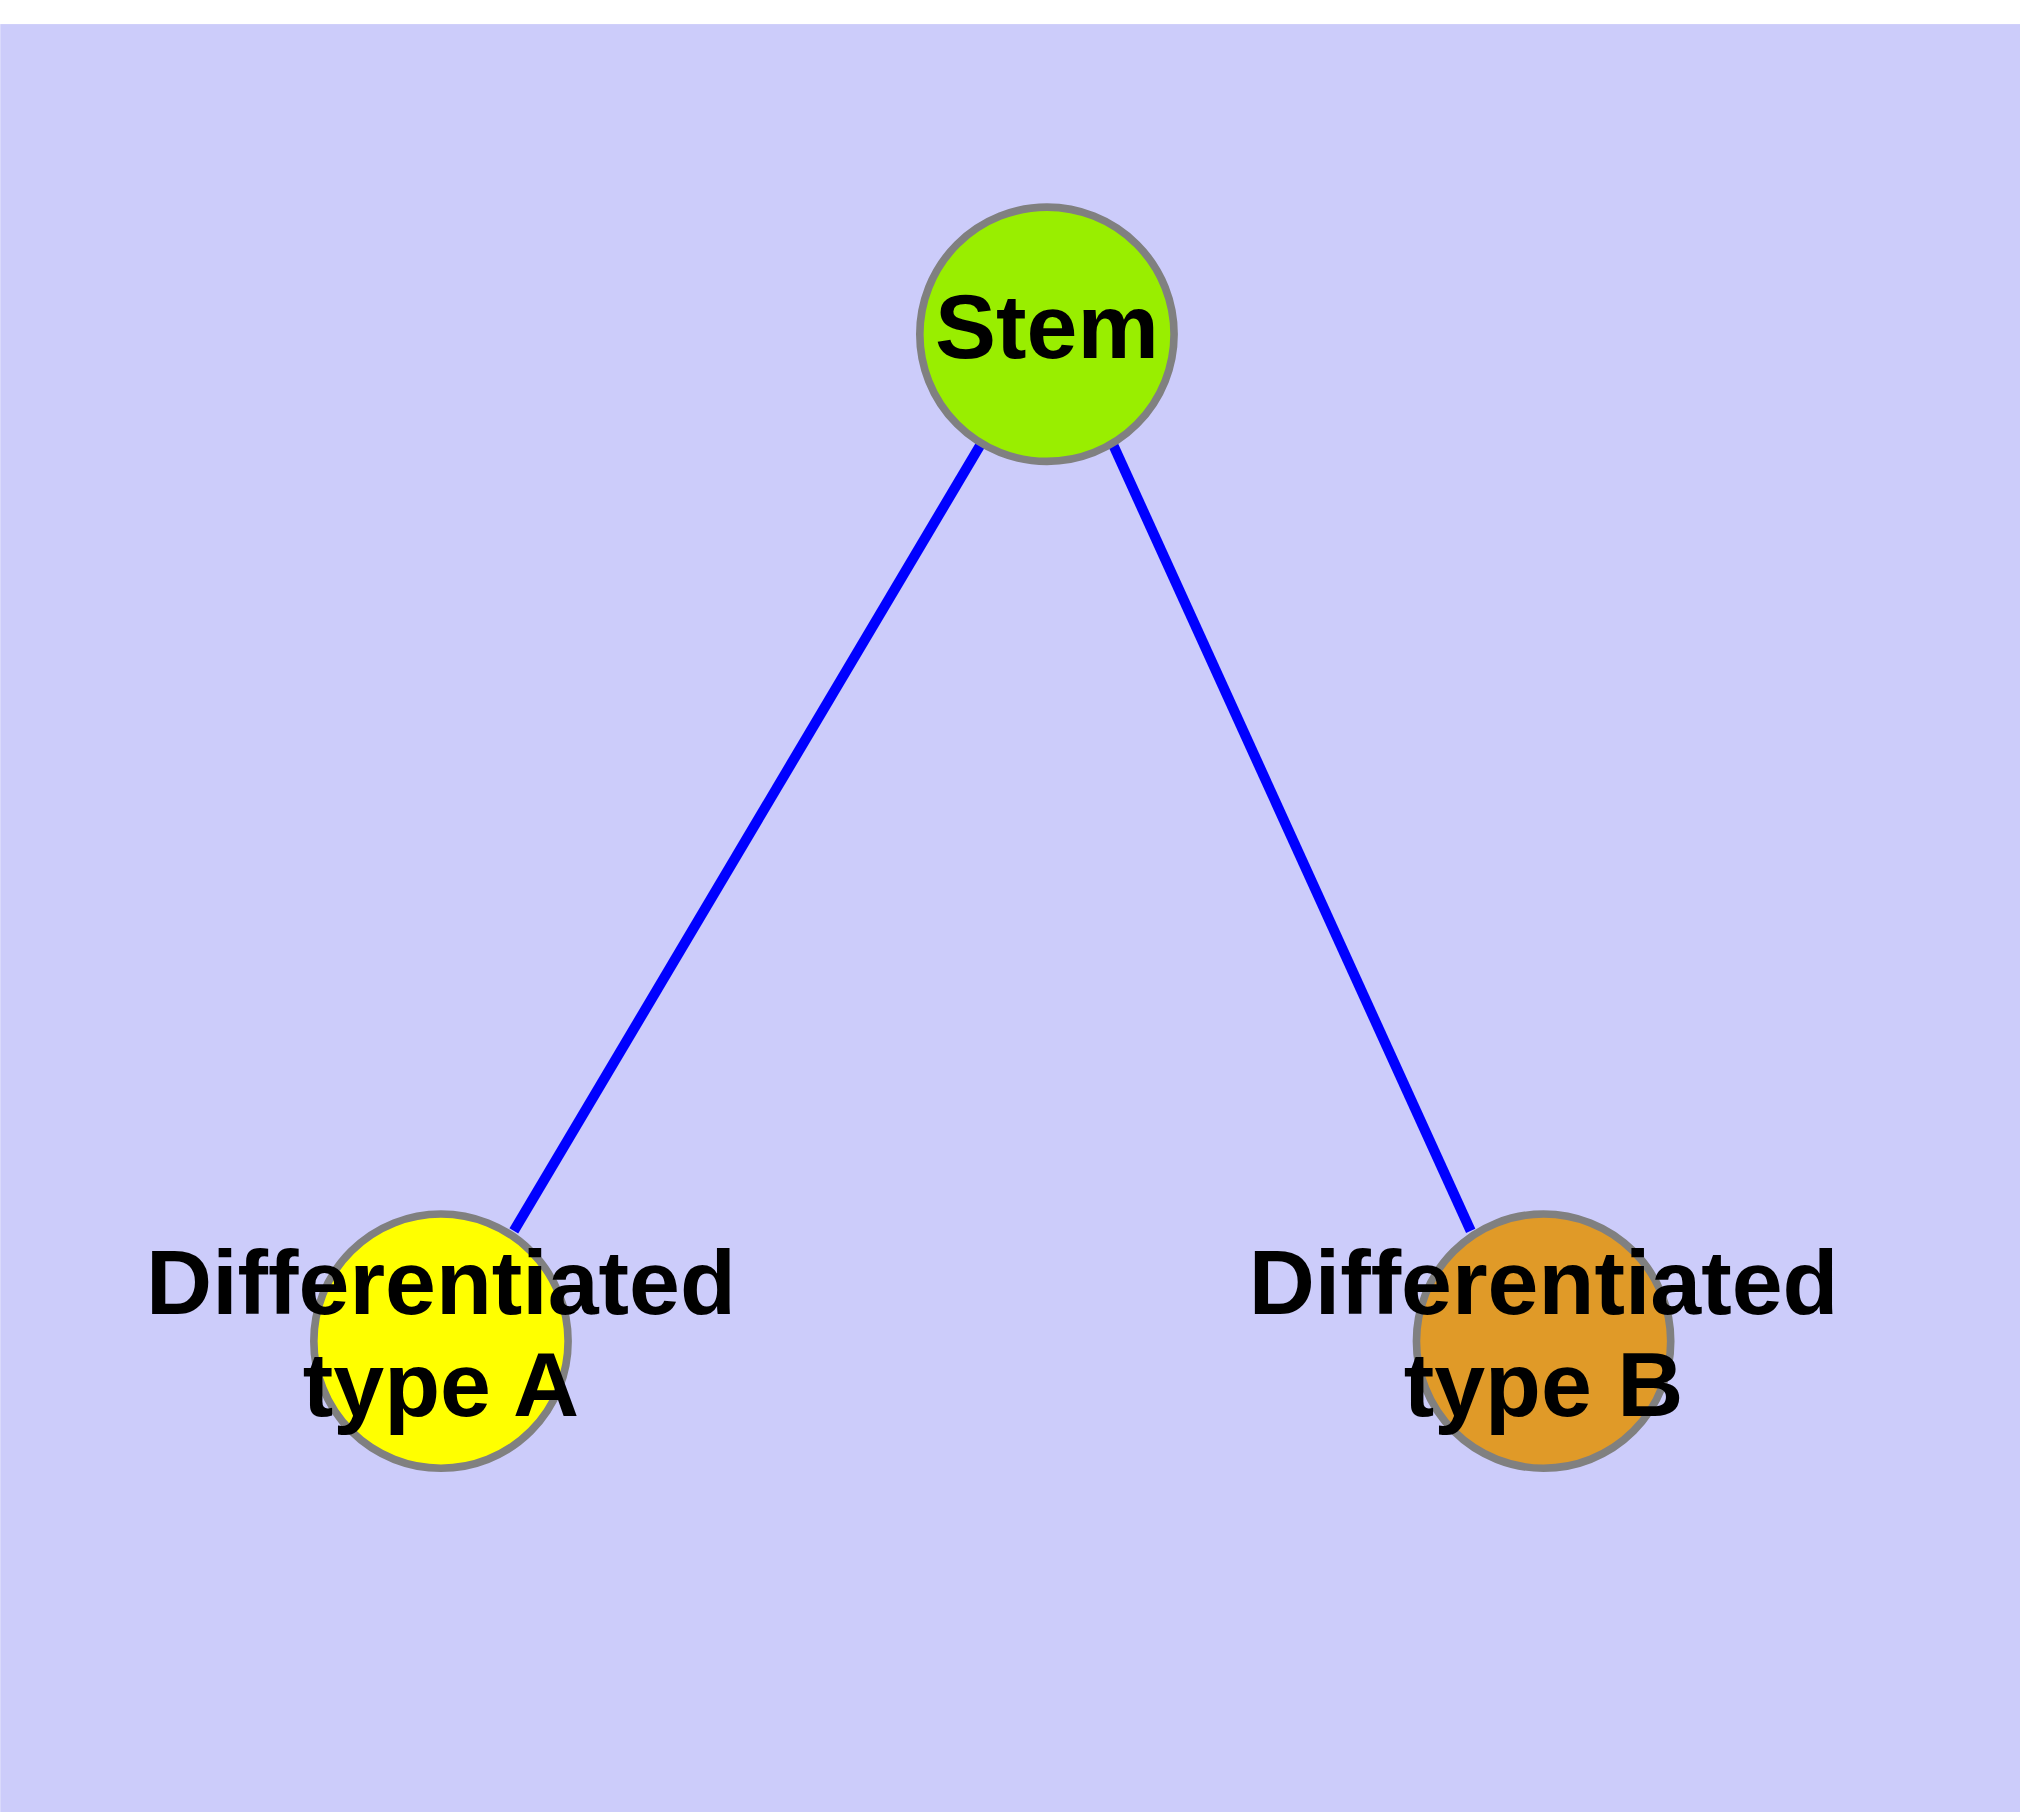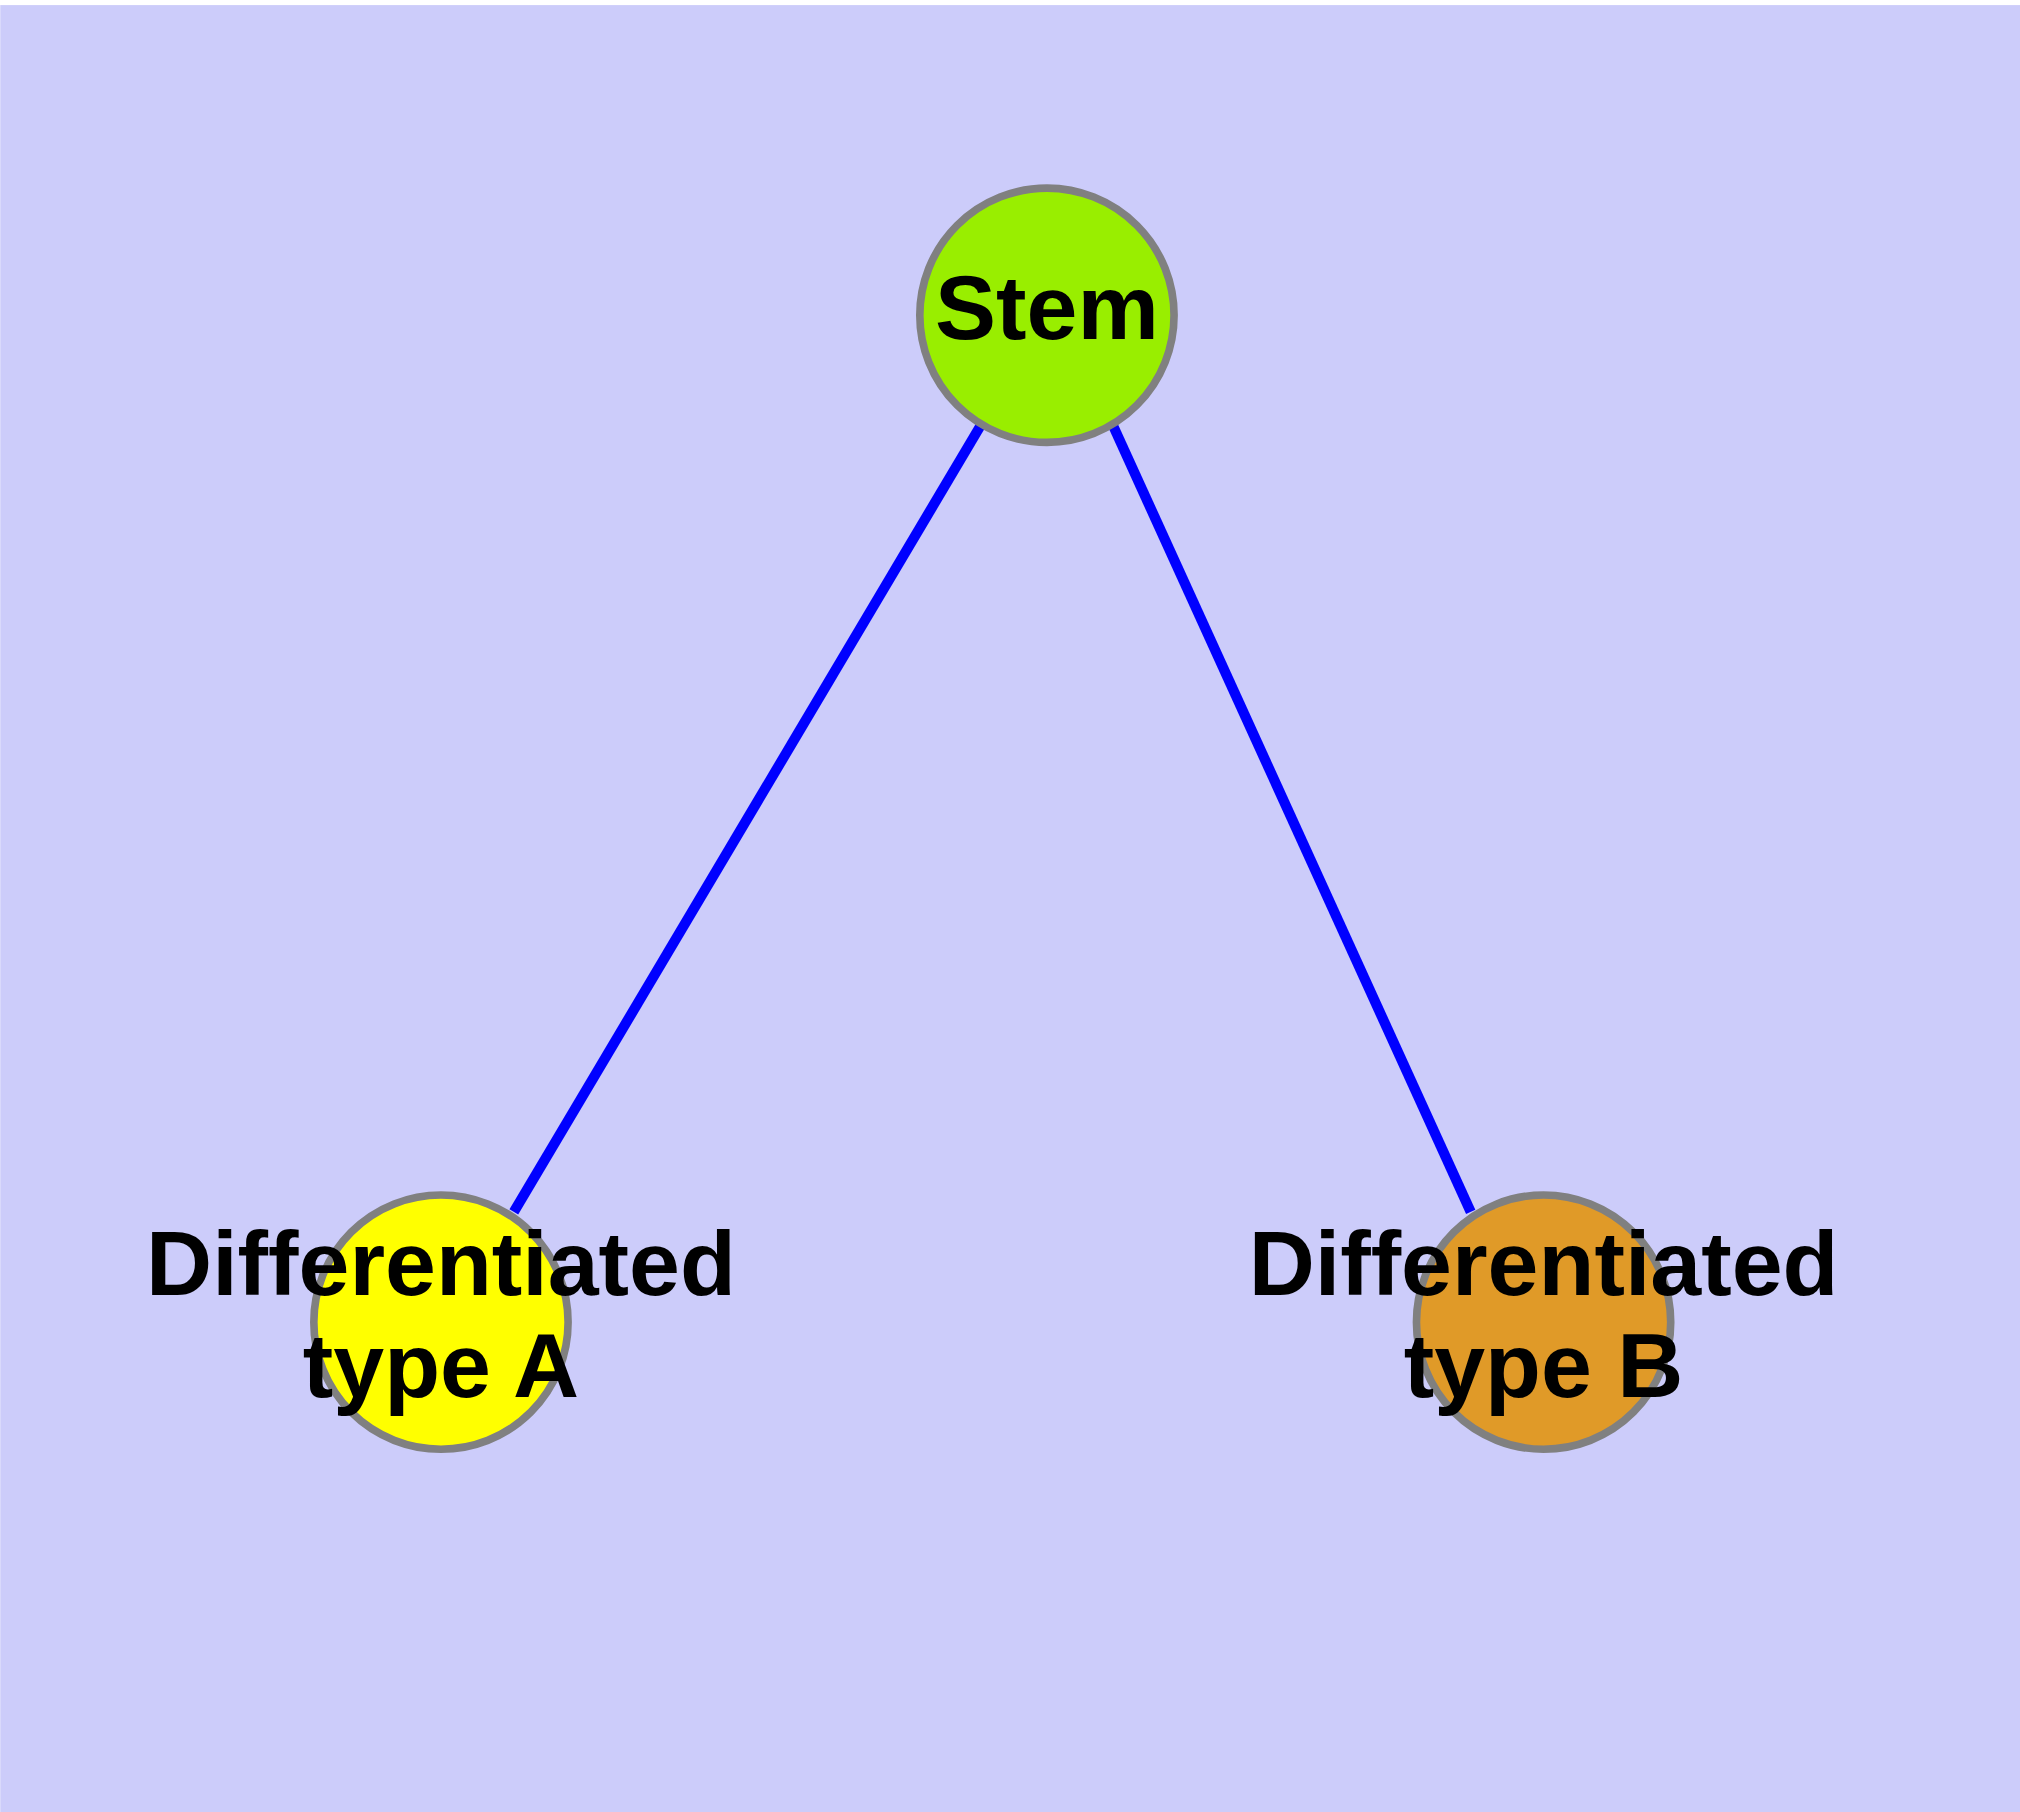--- a/index.html
+++ b/index.html
@@ -10,20 +10,21 @@
   body {
     width: 2021px;
     height: 1812px;
     overflow: hidden;
     font-family: "Liberation Sans", sans-serif;
   }
   #diagram-root {
     position: relative;
     width: 2021px;
     height: 1520px;
+    margin-top: 19px;
   }
   #graph-svg {
     position: absolute;
     top: 0;
     left: 0;
     width: 2021px;
     height: 1812px;
     display: block;
   }
   .node-label {

